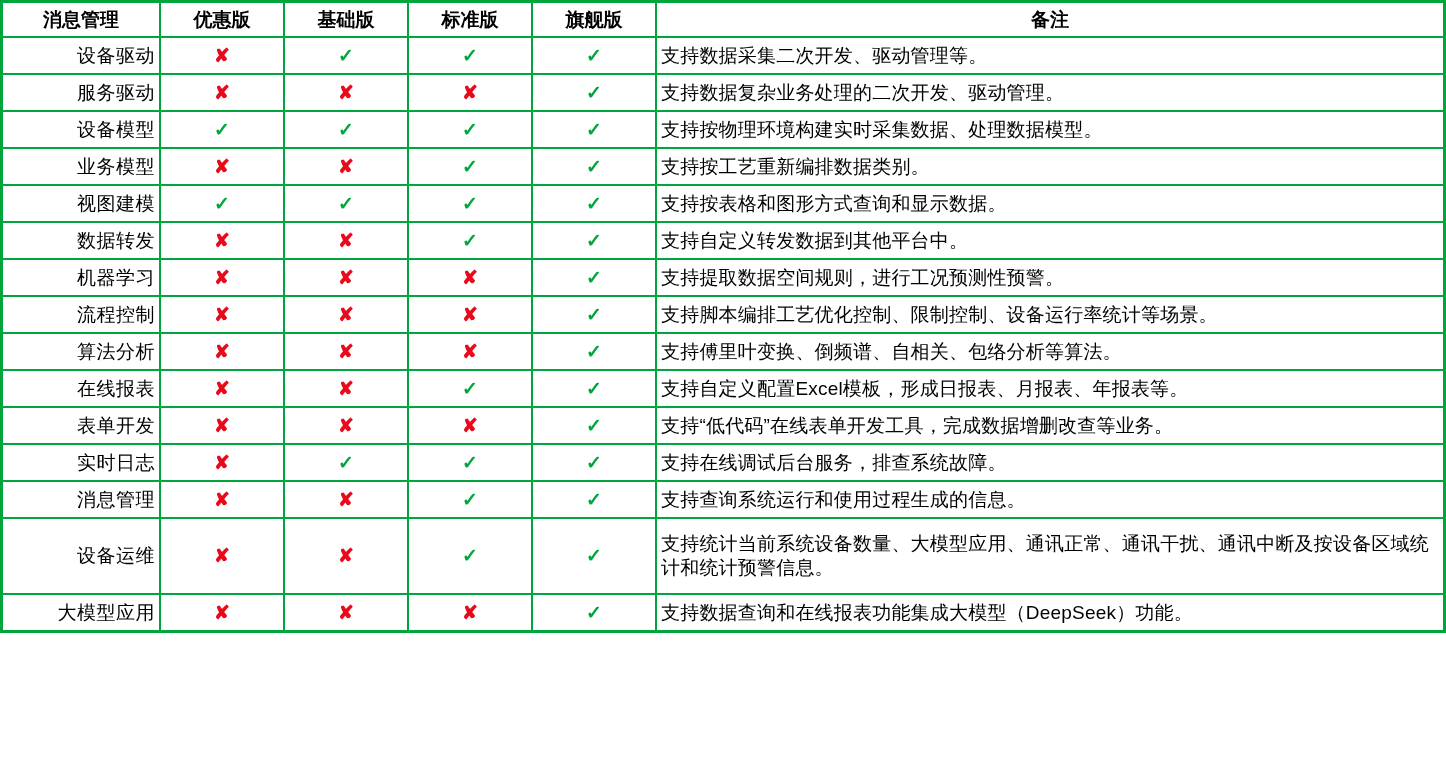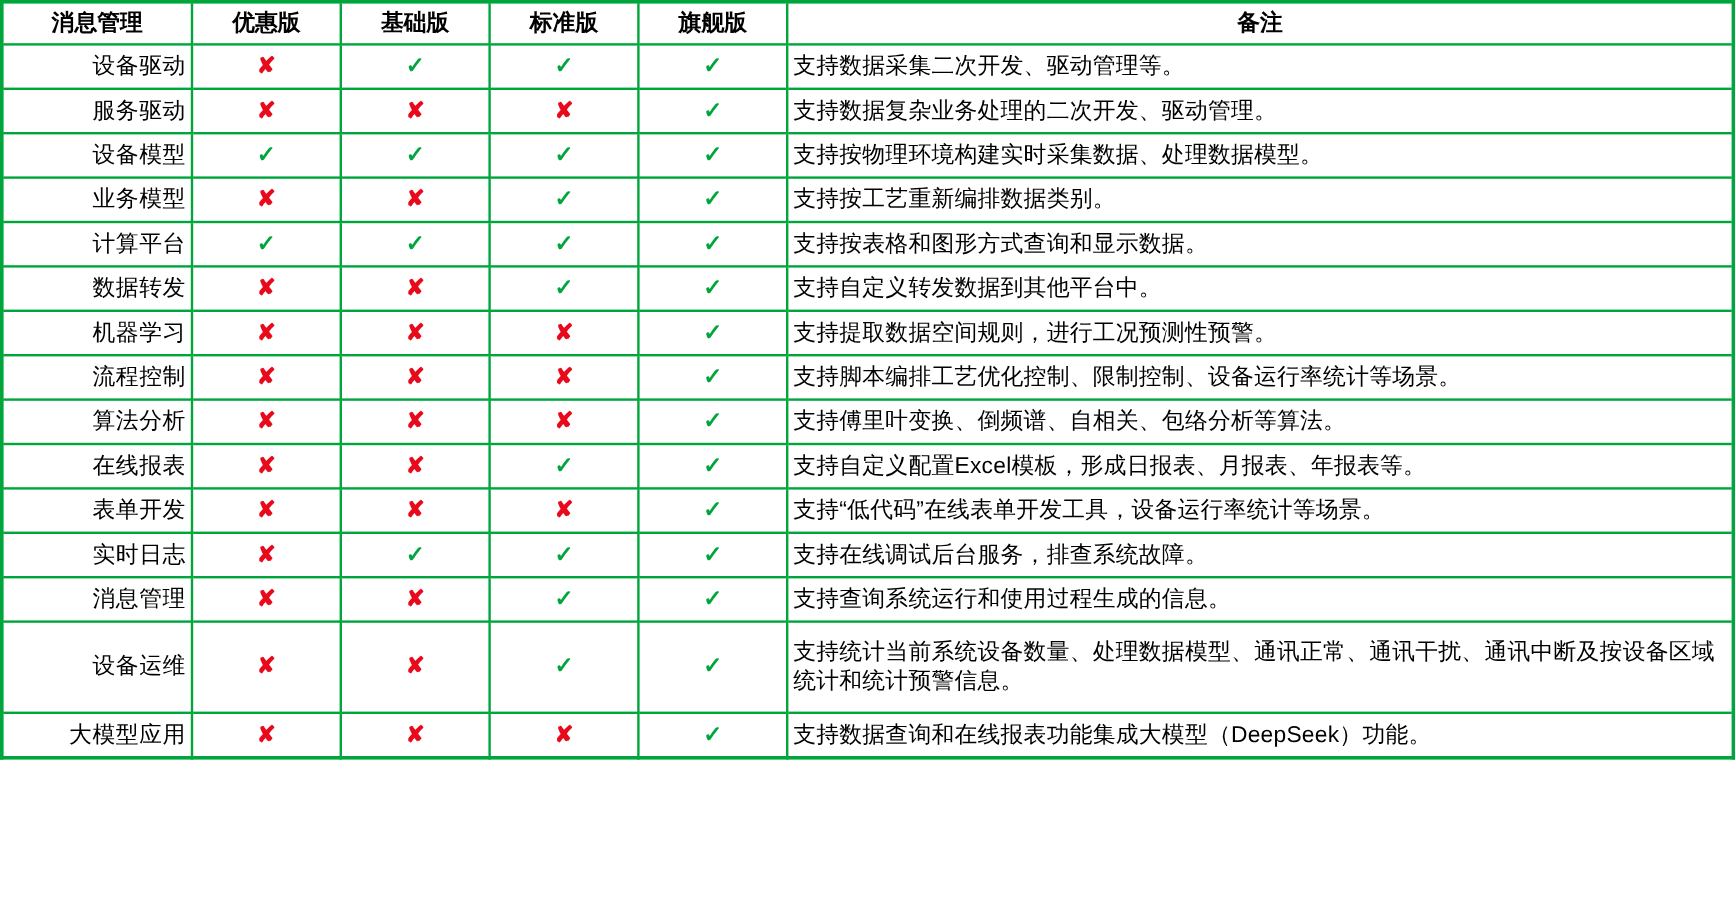--- a/index.html
+++ b/index.html
@@ -101,21 +101,21 @@
       </tr>
       <tr>
         <td class="module">业务模型</td>
         <td class="mark"><span class="no">✘</span></td>
         <td class="mark"><span class="no">✘</span></td>
         <td class="mark"><span class="yes">✓</span></td>
         <td class="mark"><span class="yes">✓</span></td>
         <td class="note">支持按工艺重新编排数据类别。</td>
       </tr>
       <tr>
-        <td class="module">计算平台</td>
+        <td class="module">视图建模</td>
         <td class="mark"><span class="yes">✓</span></td>
         <td class="mark"><span class="yes">✓</span></td>
         <td class="mark"><span class="yes">✓</span></td>
         <td class="mark"><span class="yes">✓</span></td>
         <td class="note">支持按表格和图形方式查询和显示数据。</td>
       </tr>
       <tr>
         <td class="module">数据转发</td>
         <td class="mark"><span class="no">✘</span></td>
         <td class="mark"><span class="no">✘</span></td>
@@ -154,21 +154,21 @@
         <td class="mark"><span class="yes">✓</span></td>
         <td class="mark"><span class="yes">✓</span></td>
         <td class="note">支持自定义配置Excel模板，形成日报表、月报表、年报表等。</td>
       </tr>
       <tr>
         <td class="module">表单开发</td>
         <td class="mark"><span class="no">✘</span></td>
         <td class="mark"><span class="no">✘</span></td>
         <td class="mark"><span class="no">✘</span></td>
         <td class="mark"><span class="yes">✓</span></td>
-        <td class="note">支持“低代码”在线表单开发工具，设备运行率统计等场景。</td>
+        <td class="note">支持“低代码”在线表单开发工具，完成数据增删改查等业务。</td>
       </tr>
       <tr>
         <td class="module">实时日志</td>
         <td class="mark"><span class="no">✘</span></td>
         <td class="mark"><span class="yes">✓</span></td>
         <td class="mark"><span class="yes">✓</span></td>
         <td class="mark"><span class="yes">✓</span></td>
         <td class="note">支持在线调试后台服务，排查系统故障。</td>
       </tr>
       <tr>
@@ -178,21 +178,21 @@
         <td class="mark"><span class="yes">✓</span></td>
         <td class="mark"><span class="yes">✓</span></td>
         <td class="note">支持查询系统运行和使用过程生成的信息。</td>
       </tr>
       <tr class="tall">
         <td class="module">设备运维</td>
         <td class="mark"><span class="no">✘</span></td>
         <td class="mark"><span class="no">✘</span></td>
         <td class="mark"><span class="yes">✓</span></td>
         <td class="mark"><span class="yes">✓</span></td>
-        <td class="note">支持统计当前系统设备数量、处理数据模型、通讯正常、通讯干扰、通讯中断及按设备区域统计和统计预警信息。</td>
+        <td class="note">支持统计当前系统设备数量、大模型应用、通讯正常、通讯干扰、通讯中断及按设备区域统计和统计预警信息。</td>
       </tr>
       <tr>
         <td class="module">大模型应用</td>
         <td class="mark"><span class="no">✘</span></td>
         <td class="mark"><span class="no">✘</span></td>
         <td class="mark"><span class="no">✘</span></td>
         <td class="mark"><span class="yes">✓</span></td>
         <td class="note">支持数据查询和在线报表功能集成大模型（DeepSeek）功能。</td>
       </tr>
     </tbody>

